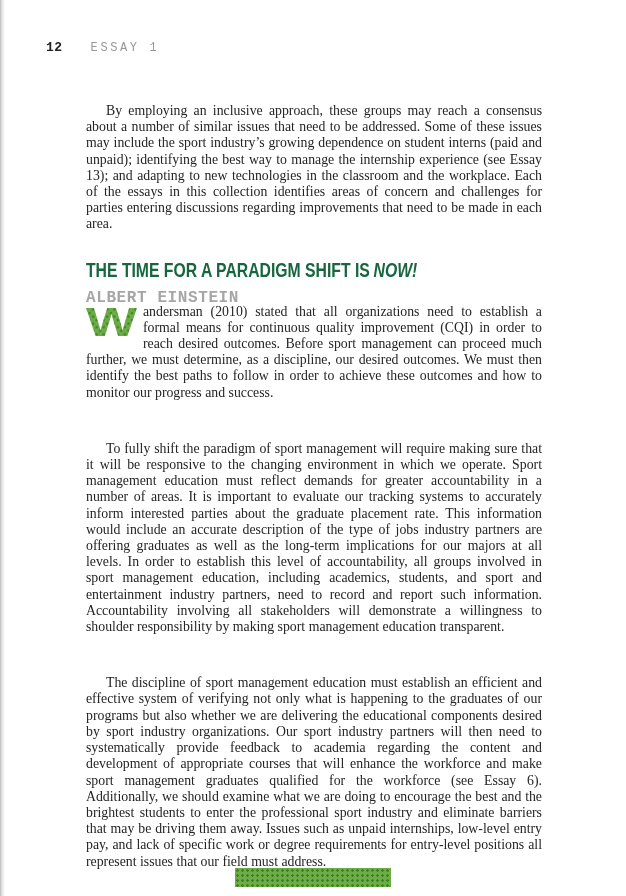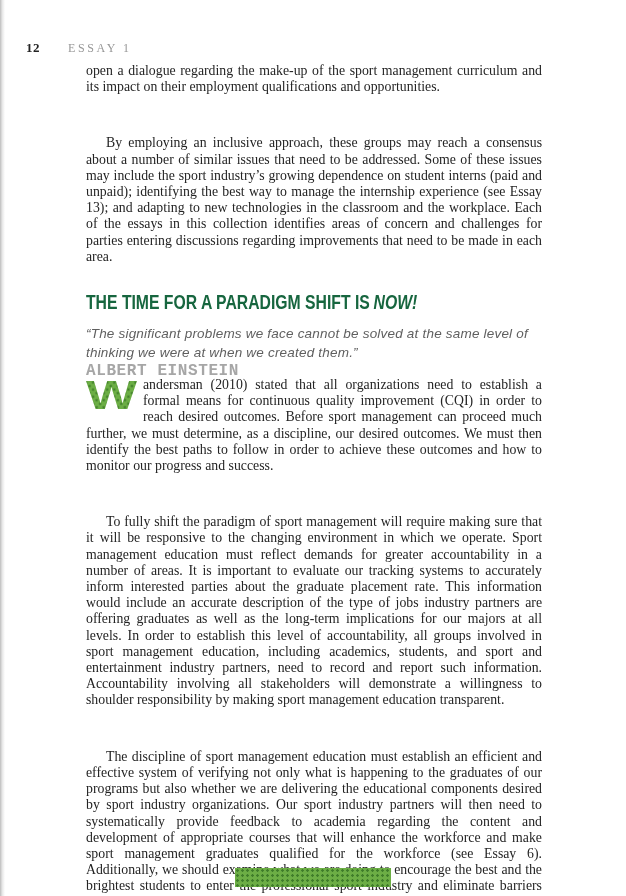--- a/index.html
+++ b/index.html
@@ -8,22 +8,22 @@
     background:#ffffff;
     position:relative;
     overflow:hidden;
     font-family:"Liberation Serif", serif;
   }
   .page-left-edge{
     position:absolute;left:0;top:0;width:5px;height:896px;
     background:linear-gradient(90deg,#bdbdbd 0%,#e7e7e7 45%,#ffffff 100%);
   }
   .running-header{
-    position:absolute;left:26px;top:40px;
-    font-family:Liberation Serif, serif;
+    position:absolute;left:46px;top:40px;
+    font-family:Liberation Mono, monospace;
     display:flex;align-items:baseline;
   }
   .page-number{
     font-size:13px;font-weight:bold;color:#232323;letter-spacing:0.5px;
   }
   .running-head{
     margin-left:28px;
     font-size:12px;color:#979797;letter-spacing:2.6px;font-weight:normal;
   }
   .content{
@@ -85,27 +85,25 @@
 
 <div class="page-left-edge"></div>
 
 <div class="running-header">
   <span class="page-number">12</span>
   <span class="running-head">ESSAY 1</span>
 </div>
 
 <div class="content">
 
-  <p>open a dialogue regarding the make-up of the sport management curriculum and its impact on their employment qualifications and opportunities.</p>
 
   <p class="indented">By employing an inclusive approach, these groups may reach a consensus about a number of similar issues that need to be addressed. Some of these issues may include the sport industry’s growing dependence on student interns (paid and unpaid); identifying the best way to manage the internship experience (see Essay 13); and adapting to new technologies in the classroom and the workplace. Each of the essays in this collection identifies areas of concern and challenges for parties entering discussions regarding improvements that need to be made in each area.</p>
 
   <h2 class="section-heading"><span>THE TIME FOR A PARADIGM SHIFT IS</span><span class="heading-emph">NOW!</span></h2>
 
-  <p class="epigraph-quote">“The significant problems we face cannot be solved at the same level of thinking we were at when we created them.”</p>
 
   <p class="epigraph-attribution">ALBERT EINSTEIN</p>
 
   <p>
     <span class="dropcap-wrap"><svg width="51" height="32" viewBox="0 0 51 32" xmlns="http://www.w3.org/2000/svg">
       <defs>
         <pattern id="wpat" width="5" height="5" patternUnits="userSpaceOnUse" patternTransform="rotate(45)">
           <rect width="5" height="5" fill="#6cae45"></rect>
           <circle cx="2.5" cy="2.5" r="1.2" fill="#3f7d2a"></circle>
         </pattern>

